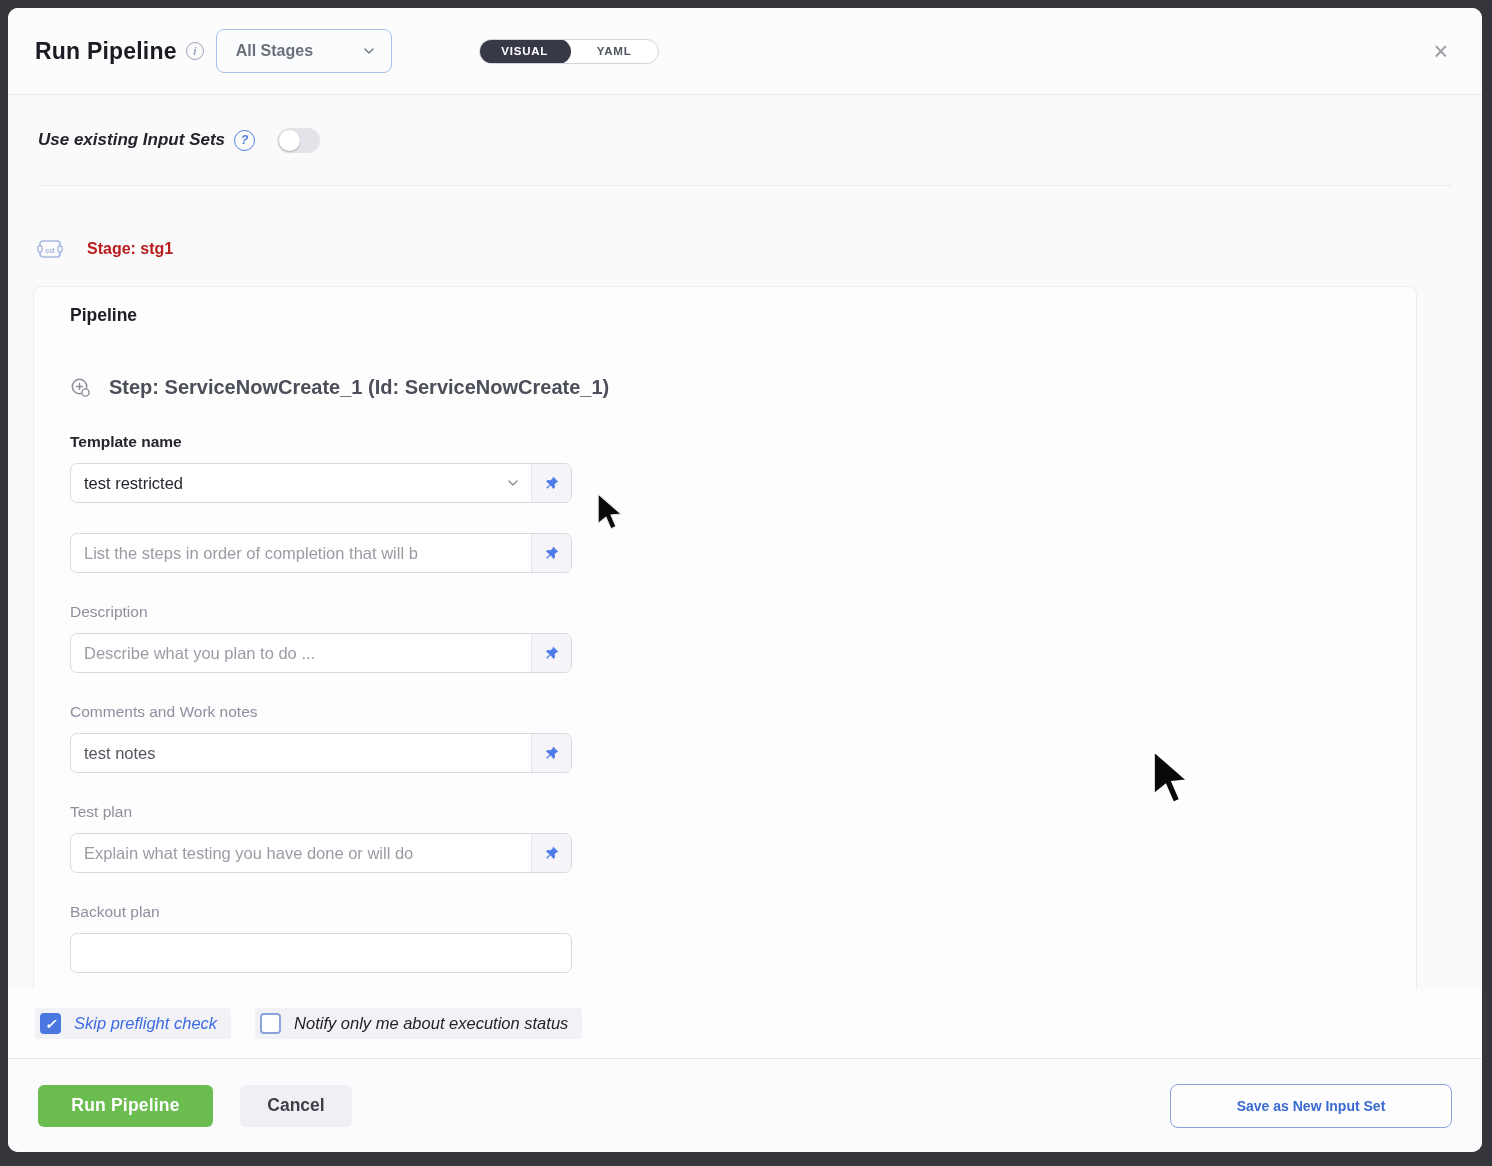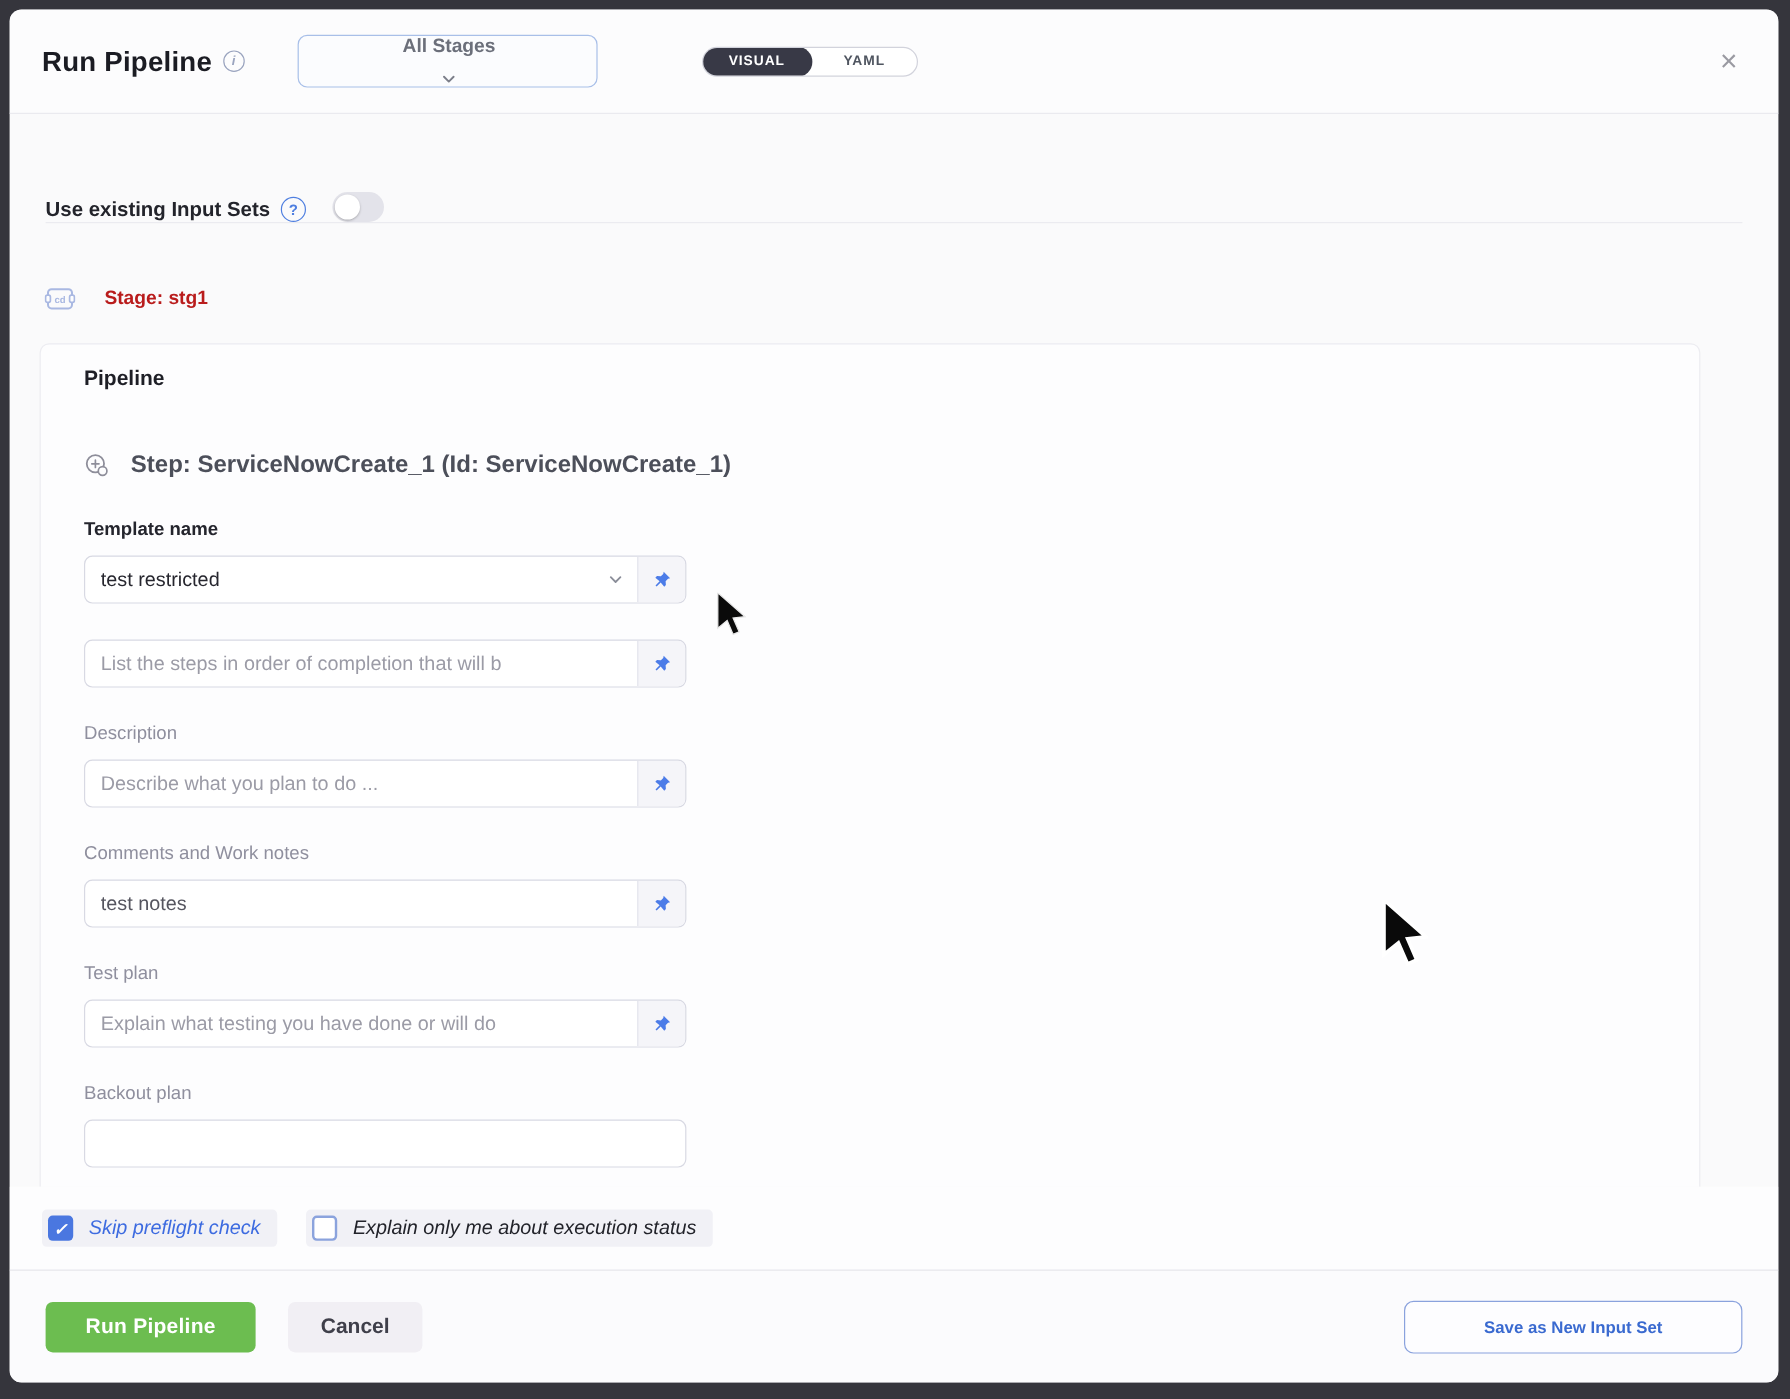--- a/index.html
+++ b/index.html
@@ -18,43 +18,43 @@
     height:87px; flex:0 0 87px; display:flex; align-items:center;
     padding:0 28px 0 27px; background:#fcfcfd; border-bottom:1px solid #eaeaef;
   }
   .title { font-size:23px; font-weight:800; color:#1b1c23; letter-spacing:.2px; }
   .info-icon {
     width:18px; height:18px; border:1.5px solid #9aa4bf; border-radius:50%;
     color:#9aa4bf; font-size:11px; font-weight:700; display:flex; align-items:center;
     justify-content:center; margin-left:9px; font-style:italic;
   }
   .stages-select {
-    margin-left:44px; width:250px; height:44px; border:1px solid #a8bfe8;
+    margin-left:12px; width:176px; height:44px; border:1px solid #a8bfe8;
     border-radius:8px; background:#fbfcfe; display:flex; align-items:center;
-    padding:0 16px 0 19px; cursor:pointer;flex-direction:column;
+    padding:0 16px 0 19px; cursor:pointer;
   }
   .stages-select .sel-text { font-size:16px; font-weight:600; color:#6b6f7a; flex:1; }
   .chev { width:12px; height:12px; flex:0 0 auto; }
   .mode-toggle {
     margin-left:87px; height:25px; display:flex; align-items:center;
     border:1px solid #d2d3dc; border-radius:13px; background:#fff; overflow:hidden;
   }
   .mode-seg {
     height:25px; display:flex; align-items:center; justify-content:center;
     font-size:11.5px; font-weight:800; letter-spacing:.8px; cursor:pointer;
   }
   .mode-visual { width:92px; background:#383946; color:#fff; border-radius:13px; margin:-1px 0 -1px -1px; }
   .mode-yaml { width:87px; color:#4f5560; }
   .close-btn {
     margin-left:auto; font-size:25px; color:#9a9aa2; cursor:pointer; line-height:1;
     padding:2px 6px; font-weight:400;
   }
   
   .inputsets-row {
-    height:90px; flex:0 0 90px; display:flex; align-items:flex-end; padding:0 30px;
+    height:90px; flex:0 0 90px; display:flex; align-items:center; padding:0 30px;font-style:italic;
   }
   .inputsets-label { font-size:17px; font-weight:700; color:#23242b; }
   .help-icon {
     width:21px; height:21px; border:1.7px solid #4f7fe0; border-radius:50%;
     color:#4f7fe0; font-size:12.5px; font-weight:700; display:flex; align-items:center;
     justify-content:center; margin-left:9px; cursor:pointer;
   }
   .switch {
     margin-left:22px; width:43px; height:25px; background:#e3e3ea; border-radius:13px;
     position:relative; cursor:pointer;
@@ -283,21 +283,21 @@
       </div>
     </div>
 
     <div class="check-row">
       <div class="check-group">
         <div class="checkbox checked"></div>
         <span class="check-label blue">Skip preflight check</span>
       </div>
       <div class="check-group">
         <div class="checkbox unchecked"></div>
-        <span class="check-label dark">Explain only me about execution status</span>
+        <span class="check-label dark">Notify only me about execution status</span>
       </div>
     </div>
 
     <div class="footer-bar">
       <button class="btn btn-run">Run Pipeline</button>
       <button class="btn btn-cancel">Cancel</button>
       <button class="btn btn-save">Save as New Input Set</button>
     </div>
   </div>
 

